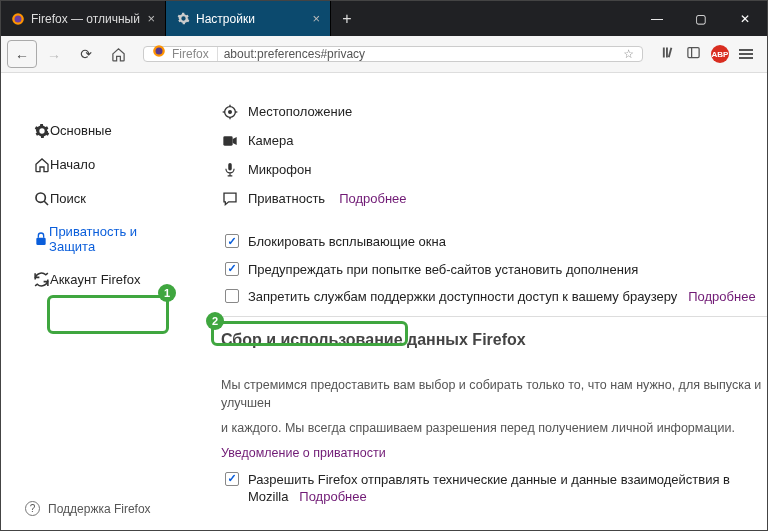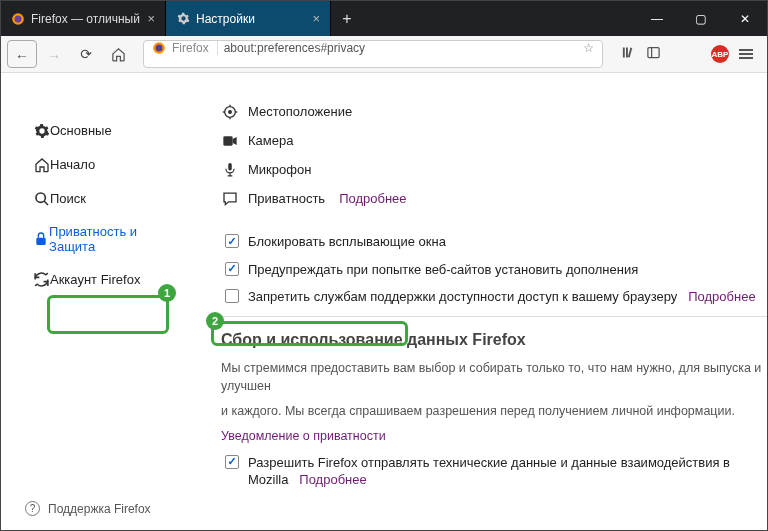--- a/index.html
+++ b/index.html
@@ -13,26 +13,26 @@
 .tab .label { flex: 1; white-space: nowrap; overflow: hidden; text-overflow: clip; }
 .tab .close { margin-left: 6px; font-size: 13px; color: #bbb; }
 .tab-add { display: flex; align-items: center; justify-content: center; width: 32px; color: #ddd; font-size: 16px; }
 .win-controls { margin-left: auto; display: flex; }
 .win-btn { width: 44px; display: flex; align-items: center; justify-content: center; color: #fff; font-size: 12px; }
 
 
 .toolbar { height: 37px; background: #f6f6f6; border-bottom: 1px solid #ddd; display: flex; align-items: center; padding: 0 6px; gap: 2px; }
 .nav-btn { width: 30px; height: 28px; display: flex; align-items: center; justify-content: center; color: #444; font-size: 14px; }
 .nav-btn.circled { border: 1px solid #aaa; border-radius: 4px; }
-.urlbar { flex: 1; height: 28px; background: #fff; border: 1px solid #ccc; border-radius: 4px; display: flex; align-items: flex-start; padding: 0 8px; margin: 0 8px; gap: 6px; font-size: 12px; color: #666; }
+.urlbar { flex: 1; height: 16px; background: #fff; border: 1px solid #ccc; border-radius: 4px; display: flex; align-items: flex-end; padding: 0 8px; margin: 0 8px; gap: 6px; font-size: 12px; color: #666; }
 .urlbar .fx-label { color: #888; border-right: 1px solid #ddd; padding-right: 8px; }
 .urlbar .url-text { color: #555; flex: 1; }
 .urlbar .star { color: #888; }
 .toolbar-end { display: flex; align-items: center; gap: 10px; padding: 0 8px; }
-.abp-badge { width: 18px; height: 18px; background: #d92d20; border-radius: 50%; color: #fff; font-size: 8px; font-weight: bold; display: flex; align-items: center; justify-content: center; margin-left: 40px; }
+.abp-badge { width: 18px; height: 18px; background: #d92d20; border-radius: 50%; color: #fff; font-size: 8px; font-weight: bold; display: flex; align-items: center; justify-content: center; }
 .burger { display: flex; flex-direction: column; gap: 2px; }
 .burger span { width: 14px; height: 2px; background: #555; }
 
 
 .content { position: absolute; top: 72px; left: 0; right: 0; bottom: 0; display: flex; background: #fff; }
 .search-pill { position: absolute; right: -4px; top: 78px; border: 1px solid #ccc; border-radius: 3px 0 0 3px; padding: 4px 8px; font-size: 12px; color: #888; background: #fff; display: flex; align-items: center; gap: 5px; }
 .sidebar { width: 196px; padding: 44px 10px 10px 24px; display: flex; flex-direction: column; gap: 7px; font-size: 13px; color: #222; }
 .side-item { display: flex; align-items: center; gap: 0; padding: 5px 8px; border-radius: 3px; cursor: pointer; }
 .side-item .icon { width: 17px; height: 17px; display: inline-flex; align-items: center; justify-content: center; color: #333; }
 .side-item.active { color: #0a5edb; position: relative; }
@@ -47,21 +47,21 @@
 
 .main { flex: 1; padding: 30px 0 0 24px; font-size: 13px; color: #222; overflow: hidden; }
 .perm-row { display: flex; align-items: center; gap: 10px; margin-bottom: 12px; }
 .perm-row .picon { width: 17px; height: 17px; display: inline-flex; align-items: center; justify-content: center; color: #333; }
 .link { color: #701a75; }
 .check-row { display: flex; align-items: flex-start; gap: 9px; margin-bottom: 10px; padding-left: 4px; line-height: 1.35; }
 .checkbox { width: 14px; height: 14px; border: 1px solid #888; border-radius: 2px; flex-shrink: 0; margin-top: 1px; display: inline-flex; align-items: center; justify-content: center; background: #fff; }
 .checkbox.checked::after { content: "✓"; color: #0a5edb; font-size: 11px; font-weight: bold; }
 .indent { margin-left: 27px; }
 hr.sep { border: none; border-top: 1px solid #ddd; margin: 10px 0 14px 0; }
-h2.section { font-size: 16px; font-weight: 600; color: #444; margin-bottom: 10px; }
+h2.section { font-size: 16px; font-weight: 600; color: #444; margin-bottom: 27px; }
 .body-text { color: #555; font-size: 12.5px; line-height: 1.5; margin-bottom: 6px; }
 </style>
 </head>
 <body>
 
 <div class="titlebar">
   <div class="tab">
     <span class="favicon">
       <svg width="14" height="14" viewBox="0 0 24 24">
           <circle cx="12" cy="12" r="10" fill="#ff9400"></circle>

